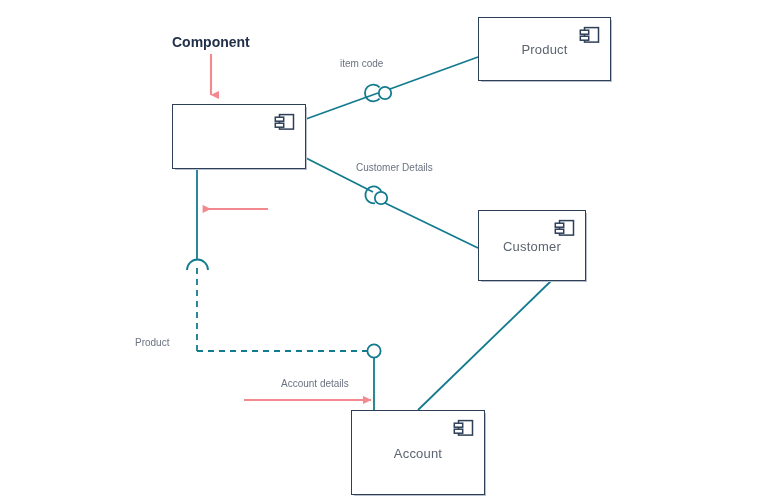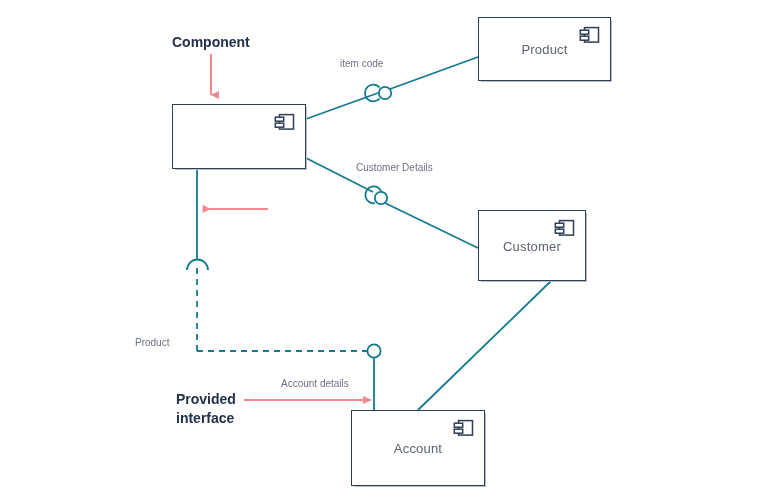--- a/index.html
+++ b/index.html
@@ -152,21 +152,21 @@
 
   <div class="component-box" style="left:478px; top:210px; width:108px; height:71px;">
     <svg class="component-glyph" viewBox="0 0 22 19">
       <rect x="5.5" y="1.6" width="14" height="14.5" fill="#ffffff" stroke="#2d3e57" stroke-width="1.5"></rect>
       <rect x="1.3" y="4.2" width="8.4" height="4" fill="#ffffff" stroke="#2d3e57" stroke-width="1.5"></rect>
       <rect x="1.3" y="10.2" width="8.4" height="4" fill="#ffffff" stroke="#2d3e57" stroke-width="1.5"></rect>
     </svg>
     <div class="component-name">Customer</div>
   </div>
 
-  <div class="component-box" style="left:351px; top:410px; width:134px; height:76px;">
+  <div class="component-box" style="left:351px; top:410px; width:134px; height:85px;">
     <svg class="component-glyph" viewBox="0 0 22 19">
       <rect x="5.5" y="1.6" width="14" height="14.5" fill="#ffffff" stroke="#2d3e57" stroke-width="1.5"></rect>
       <rect x="1.3" y="4.2" width="8.4" height="4" fill="#ffffff" stroke="#2d3e57" stroke-width="1.5"></rect>
       <rect x="1.3" y="10.2" width="8.4" height="4" fill="#ffffff" stroke="#2d3e57" stroke-width="1.5"></rect>
     </svg>
     <div class="component-name">Account</div>
   </div>
 
   <div class="edge-label" style="left:340px; top:58px;">item code</div>
 
@@ -174,18 +174,14 @@
 
   <div class="edge-label" style="left:135px; top:337px;">Product</div>
 
   <div class="edge-label" style="left:281px; top:378px;">Account details</div>
 
   <div class="callout-label" style="left:172px; top:33px;">
     <div>Component</div>
   </div>
 
 
-  <div class="callout-label" style="left:176px; top:390px;">
-    <div>Provided</div>
-    <div>interface</div>
-  </div>
 
 </div>
 
 </body></html>

